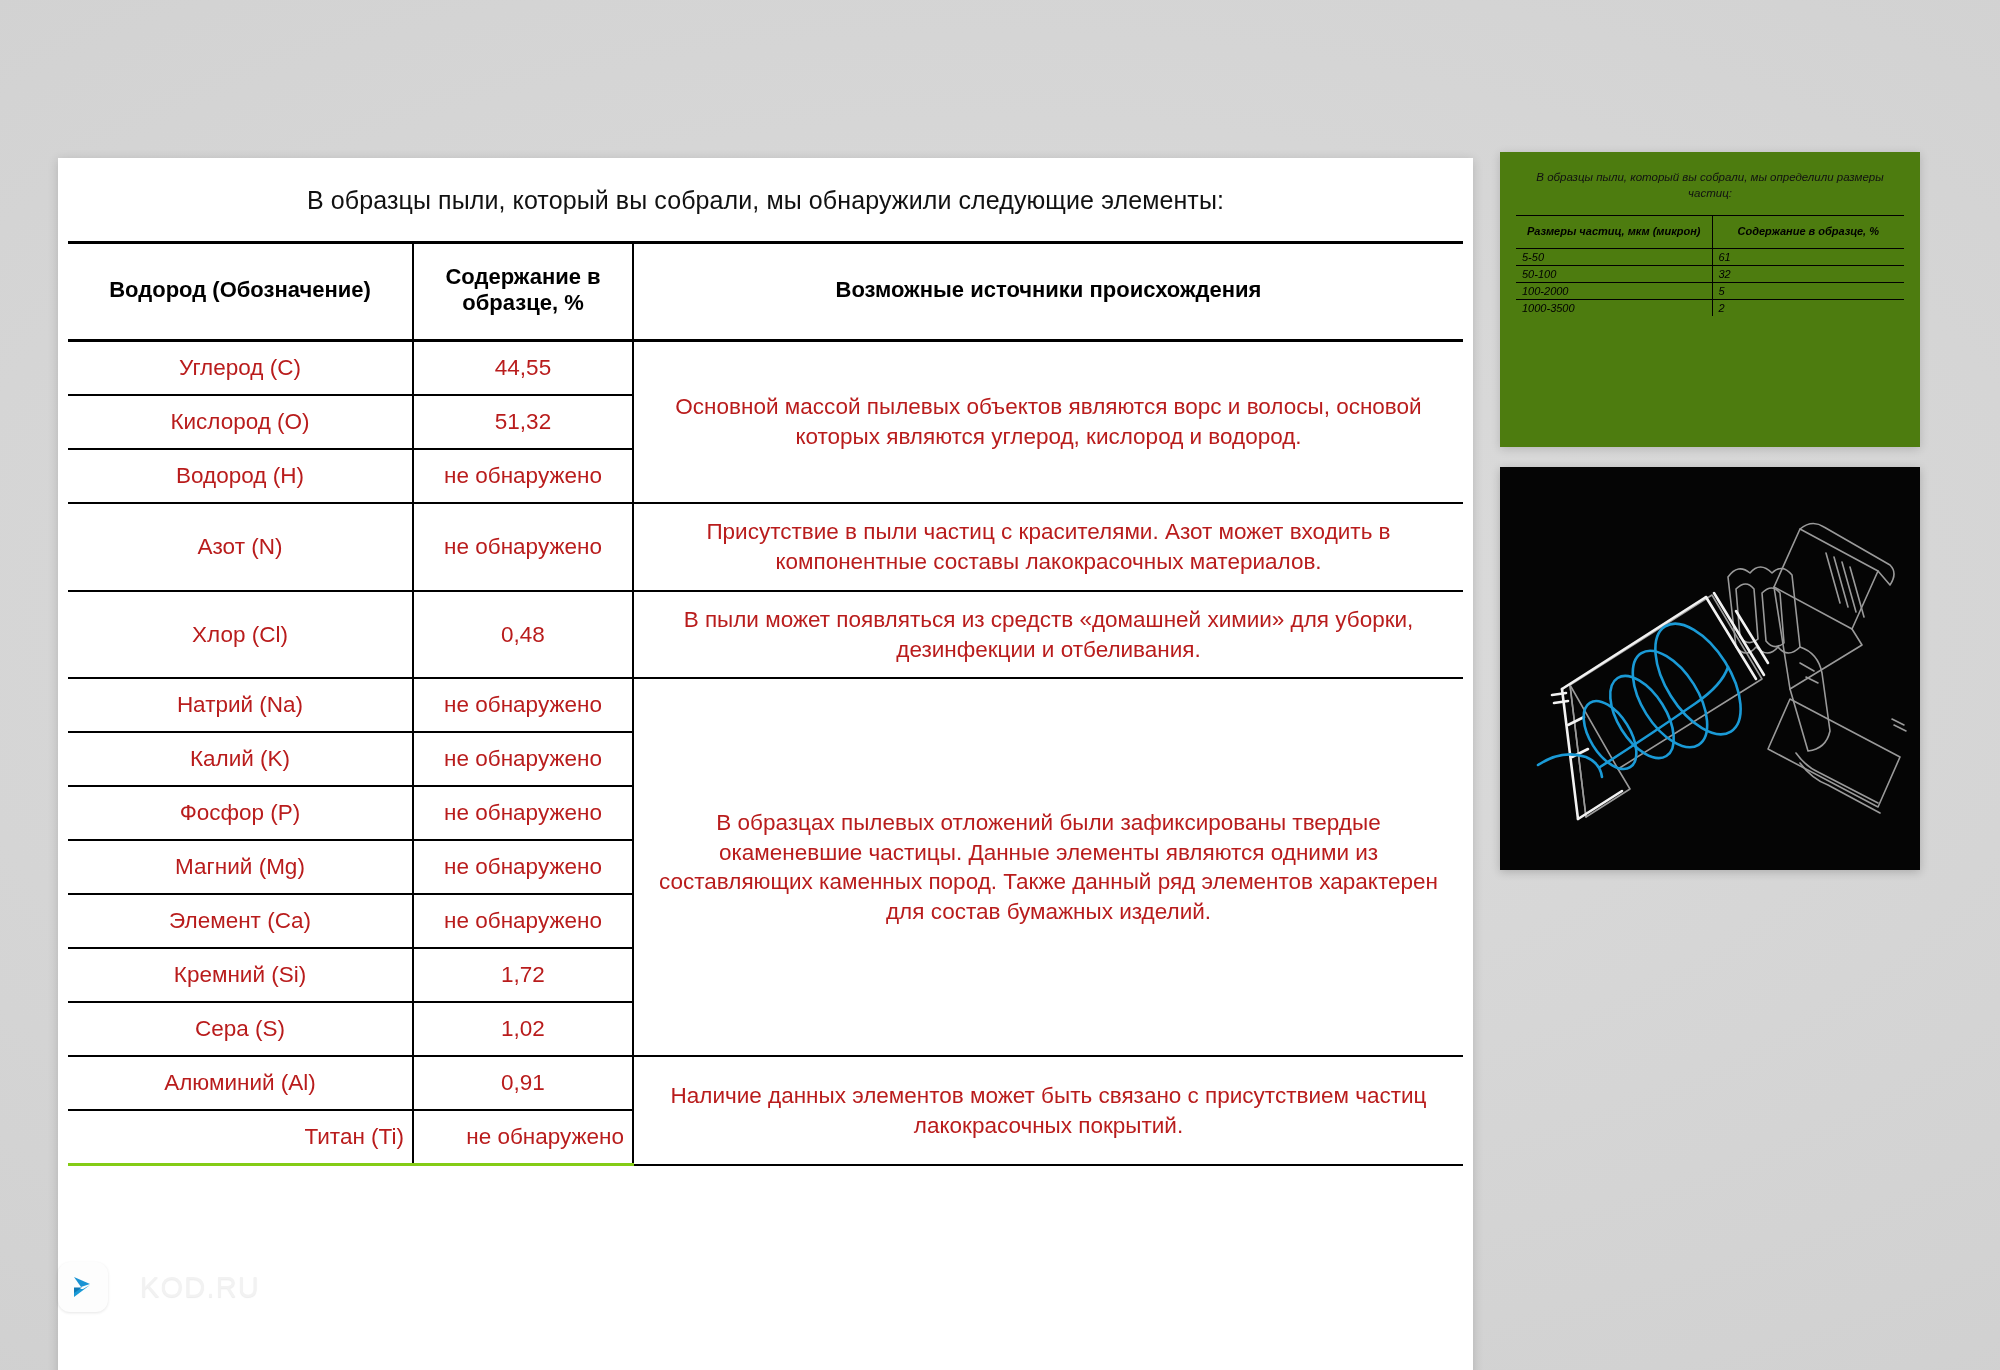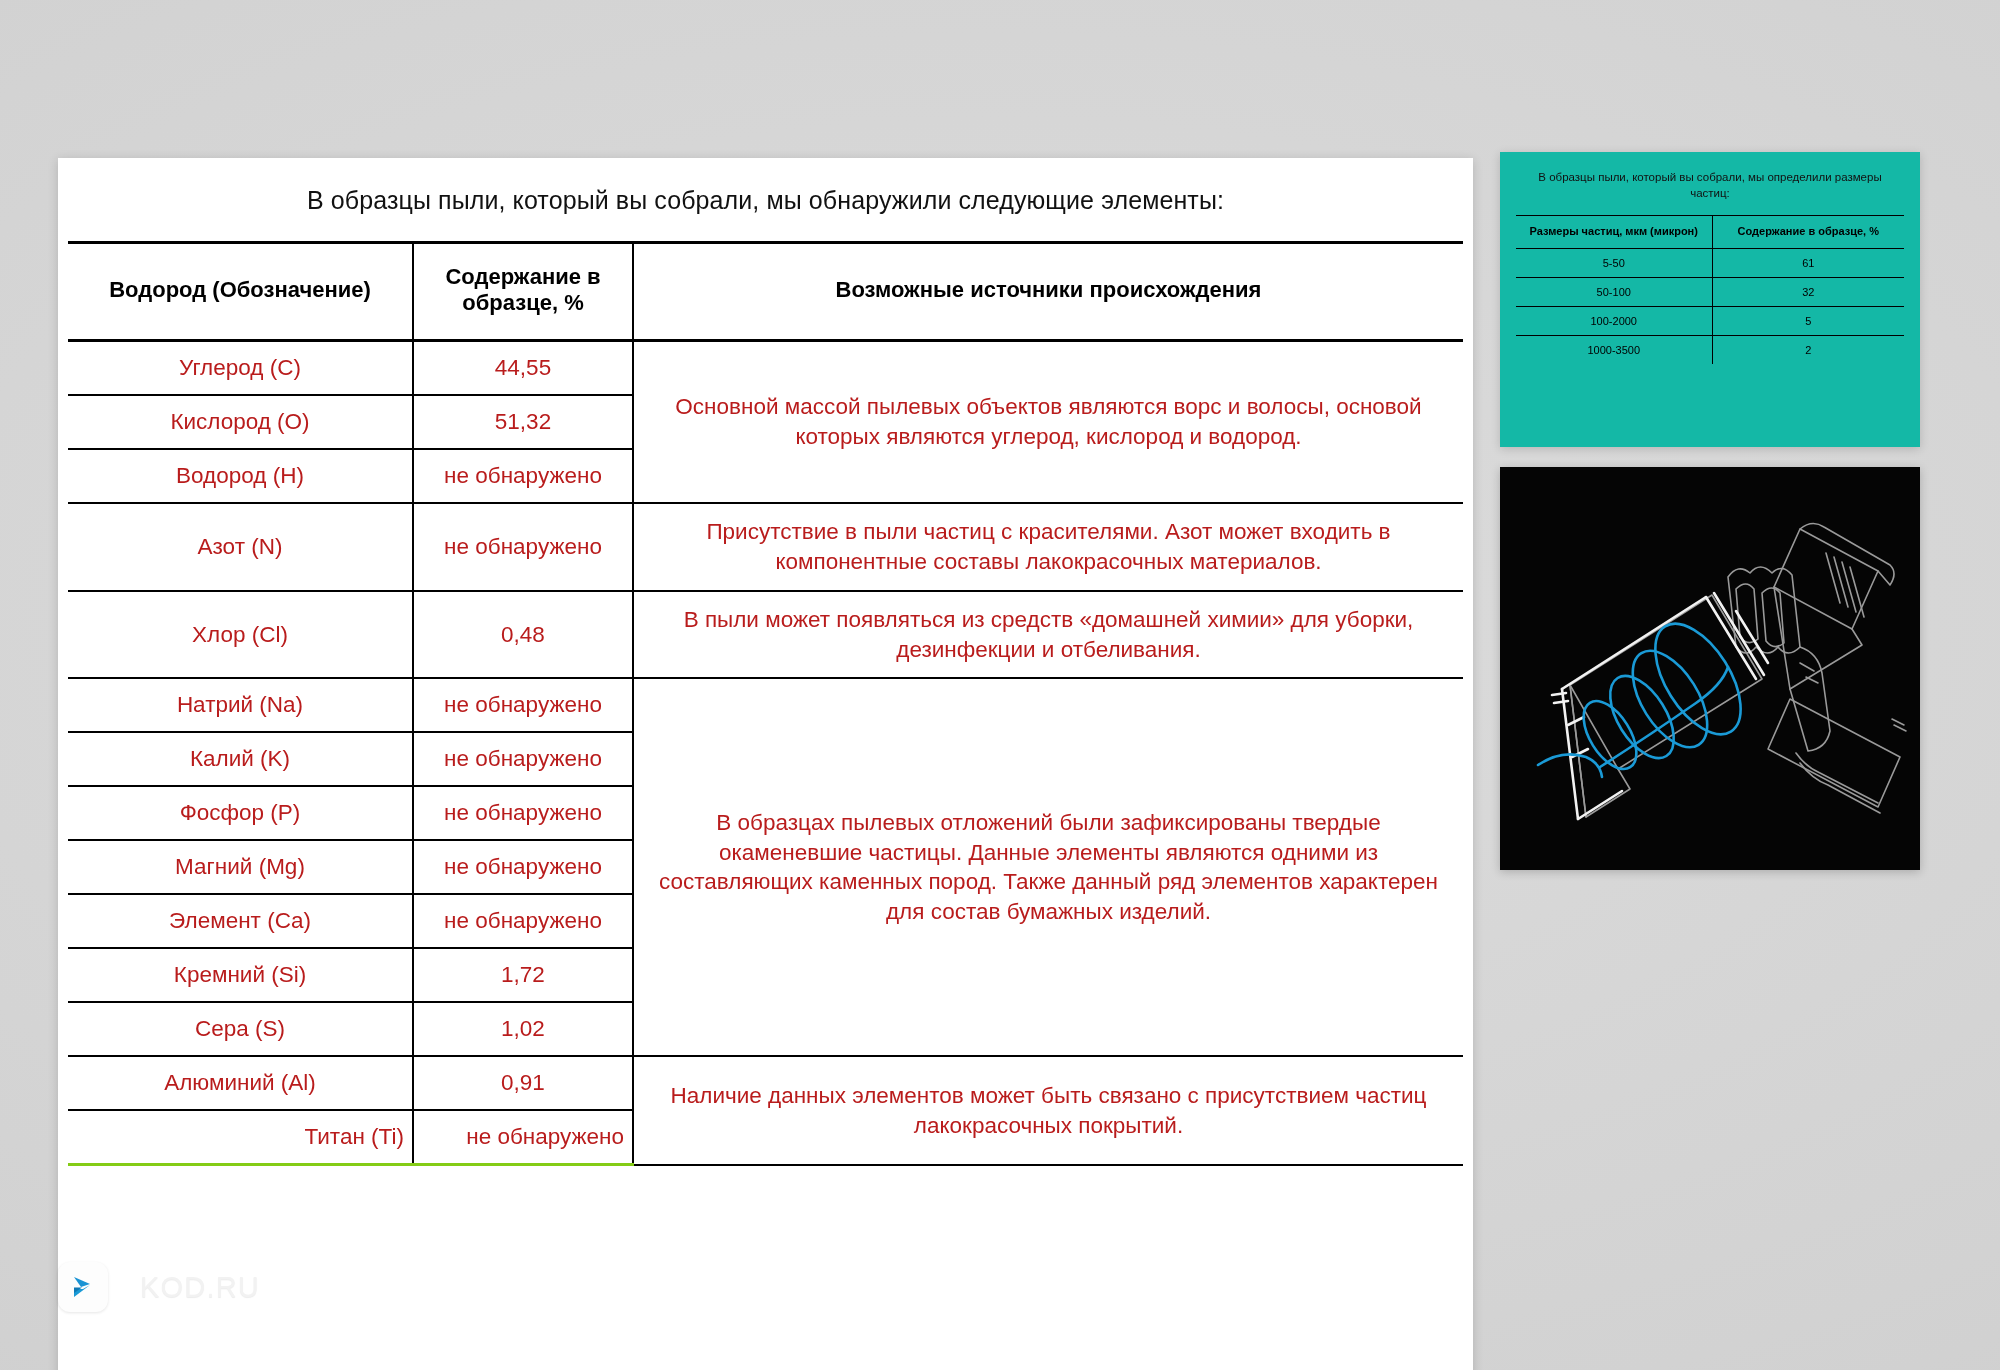--- a/index.html
+++ b/index.html
@@ -95,23 +95,24 @@
 
   .nd { color: #ff0000; }
 
   
   .right-card {
     position: absolute;
     left: 1500px;
     top: 152px;
     width: 420px;
     height: 295px;
-    background: #14b8a6;
+    background: #4d7c0f;
     box-shadow: 0 2px 9px rgba(0,0,0,0.16);
     padding: 0;
+    font-style: italic;
   }
 
   .right-title {
     text-align: center;
     font-size: 11.5px;
     color: #111;
     padding: 18px 26px 0 26px;
     line-height: 1.35;
   }
 
@@ -128,22 +129,21 @@
     text-align: center;
     padding: 9px 6px;
     border-top: 1.6px solid #000;
     border-bottom: 1.6px solid #000;
     line-height: 1.25;
     color: #000;
   }
 
   table.sizes tbody td {
     font-size: 11px;
-    text-align: center;
-    padding: 8px 6px;
+    padding: 2px 6px;
     border-bottom: 1.4px solid #000;
     color: #000;
     margin-top: 31px;
   }
 
   table.sizes tr > *:nth-child(1) { border-right: 1.6px solid #000; width: 196px; }
   table.sizes tbody tr:last-child td { border-bottom: 0; }
 
   
   .photo-panel {

